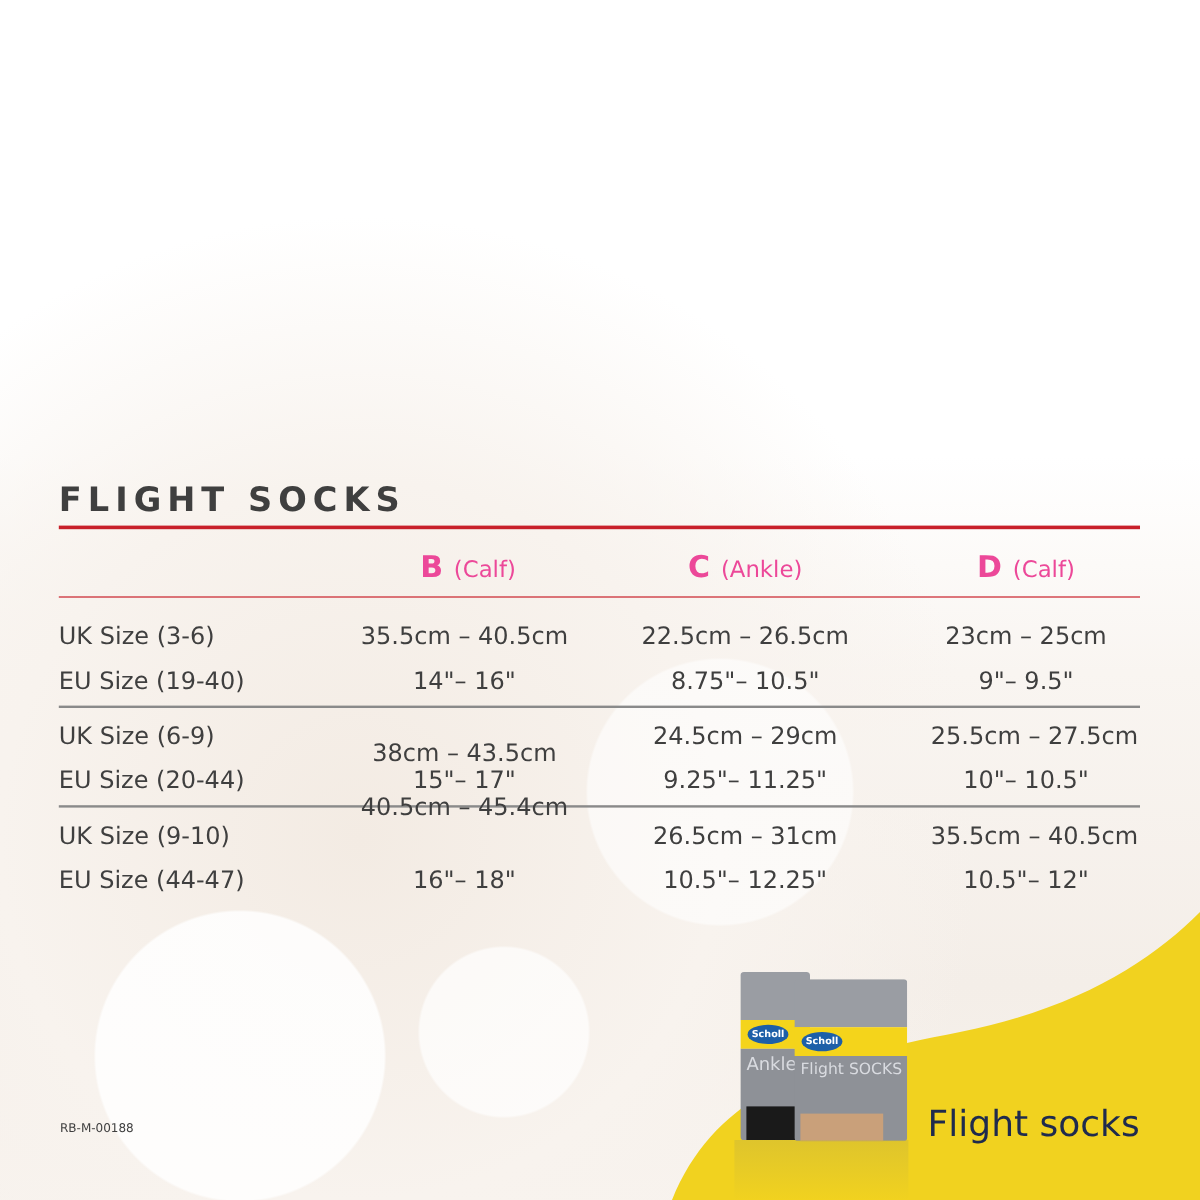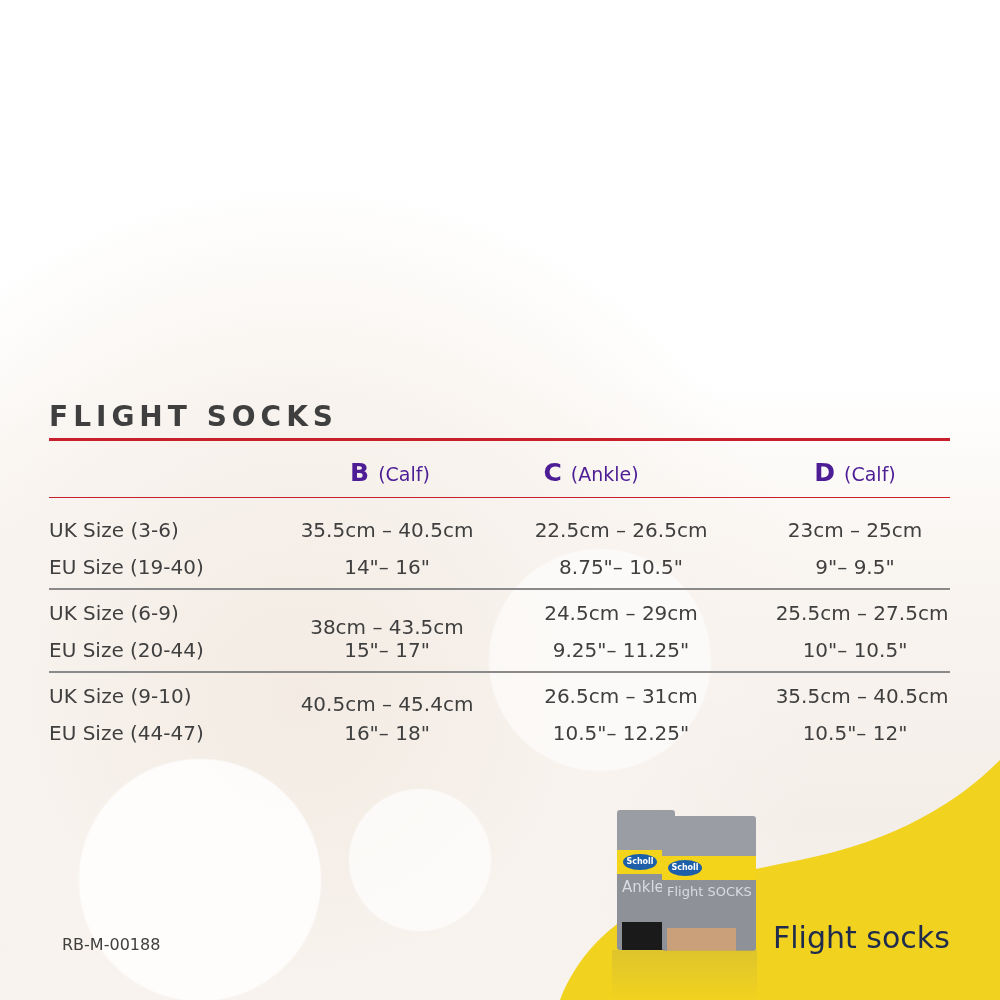--- a/index.html
+++ b/index.html
@@ -23,27 +23,27 @@
   }
   .title {
     position: absolute; left: 49px; top: 400px;
     font-size: 28px; font-weight: bold; letter-spacing: 5px;
     color: #3f3f3f;
   }
   .rule-thick { position: absolute; left: 49px; top: 438px; width: 901px; height: 3px; background: #c8202a; }
   .rule-thin { position: absolute; left: 49px; top: 497px; width: 901px; height: 1px; background: #c8202a; }
   .divider { position: absolute; left: 49px; width: 901px; height: 2px; background: #8a8a8a; }
 
-  .col-head { position: absolute; top: 458px; font-size: 19px; color: #4c1d95; white-space: nowrap; transform: translateX(-50%); }
+  .col-head { position: absolute; top: 458px; font-size: 19px; color: #ec4899; white-space: nowrap; transform: translateX(-50%); }
   .col-head .letter { font-size: 25px; font-weight: bold; margin-right: 9px; }
 
   .row-label { position: absolute; left: 49px; font-size: 20px; color: #3f3f3f; white-space: nowrap; }
   .cell { position: absolute; font-size: 20px; color: #3f3f3f; white-space: nowrap; transform: translateX(-50%); text-align: center; }
 
-  .code { position: absolute; left: 50px; top: 935px; font-size: 16px; color: #3f3f3f; margin-left: 12px; }
+  .code { position: absolute; left: 50px; top: 935px; font-size: 10px; color: #3f3f3f; }
   .brand-text { position: absolute; left: 773px; top: 920px; font-size: 30px; color: #1f2b4d; white-space: nowrap; }
 
   .pack { position: absolute; border-radius: 3px; overflow: hidden; }
   .pack .top { position: absolute; left: 0; top: 0; right: 0; height: 40px; background: #9a9da3; }
   .pack .band { position: absolute; left: 0; right: 0; top: 40px; height: 24px; background: #f4d41b; }
   .pack .body { position: absolute; left: 0; right: 0; top: 64px; bottom: 0; background: #8e9197; }
   .pack .logo { position: absolute; left: 6px; top: 44px; width: 34px; height: 16px; border-radius: 50%; background: #1d5fa8; color: #fff; font-size: 8px; font-weight: bold; text-align: center; line-height: 16px; }
   .pack .label { position: absolute; left: 5px; top: 68px; font-size: 15px; color: #d9dbe0; white-space: nowrap; }
   .pack .swatch { position: absolute; left: 5px; right: 5px; top: 112px; height: 40px; }
   .reflection { position: absolute; left: 612px; top: 950px; width: 145px; height: 50px; background: linear-gradient(180deg, rgba(200,180,60,0.45), rgba(240,210,40,0)); }
@@ -55,21 +55,21 @@
 <svg class="yellow-wave" viewBox="0 0 1000 1000">
   <path d="M560 1000 C 600 900, 700 880, 800 860 C 900 840, 960 800, 1000 760 L 1000 1000 Z" fill="#f1d21f"></path>
 </svg>
 
 <div class="title">FLIGHT SOCKS</div>
 <div class="rule-thick"></div>
 
 <div class="col-head" style="left:390px">
   <span class="letter">B</span><span>(Calf)</span>
 </div>
-<div class="col-head" style="left:591px">
+<div class="col-head" style="left:621px">
   <span class="letter">C</span><span>(Ankle)</span>
 </div>
 <div class="col-head" style="left:855px">
   <span class="letter">D</span><span>(Calf)</span>
 </div>
 <div class="rule-thin"></div>
 
 <div class="row-label" style="top:518px">UK Size (3-6)</div>
 <div class="row-label" style="top:555px">EU Size (19-40)</div>
 <div class="cell" style="left:387px;top:518px">35.5cm – 40.5cm</div>
@@ -85,21 +85,21 @@
 <div class="cell" style="left:387px;top:615px">38cm – 43.5cm</div>
 <div class="cell" style="left:621px;top:601px">24.5cm – 29cm</div>
 <div class="cell" style="left:862px;top:601px">25.5cm – 27.5cm</div>
 <div class="cell" style="left:387px;top:638px">15"– 17"</div>
 <div class="cell" style="left:621px;top:638px">9.25"– 11.25"</div>
 <div class="cell" style="left:855px;top:638px">10"– 10.5"</div>
 <div class="divider" style="top:671px"></div>
 
 <div class="row-label" style="top:684px">UK Size (9-10)</div>
 <div class="row-label" style="top:721px">EU Size (44-47)</div>
-<div class="cell" style="left:387px;top:692px">40.5cm – 45.4cm</div>
+<div class="cell" style="left:387px;top:660px">40.5cm – 45.4cm</div>
 <div class="cell" style="left:621px;top:684px">26.5cm – 31cm</div>
 <div class="cell" style="left:862px;top:684px">35.5cm – 40.5cm</div>
 <div class="cell" style="left:387px;top:721px">16"– 18"</div>
 <div class="cell" style="left:621px;top:721px">10.5"– 12.25"</div>
 <div class="cell" style="left:855px;top:721px">10.5"– 12"</div>
 
 <div class="pack" style="left:617px;top:810px;width:58px;height:140px">
   <div class="top"></div>
     <div class="band"></div>
     <div class="body"></div>

